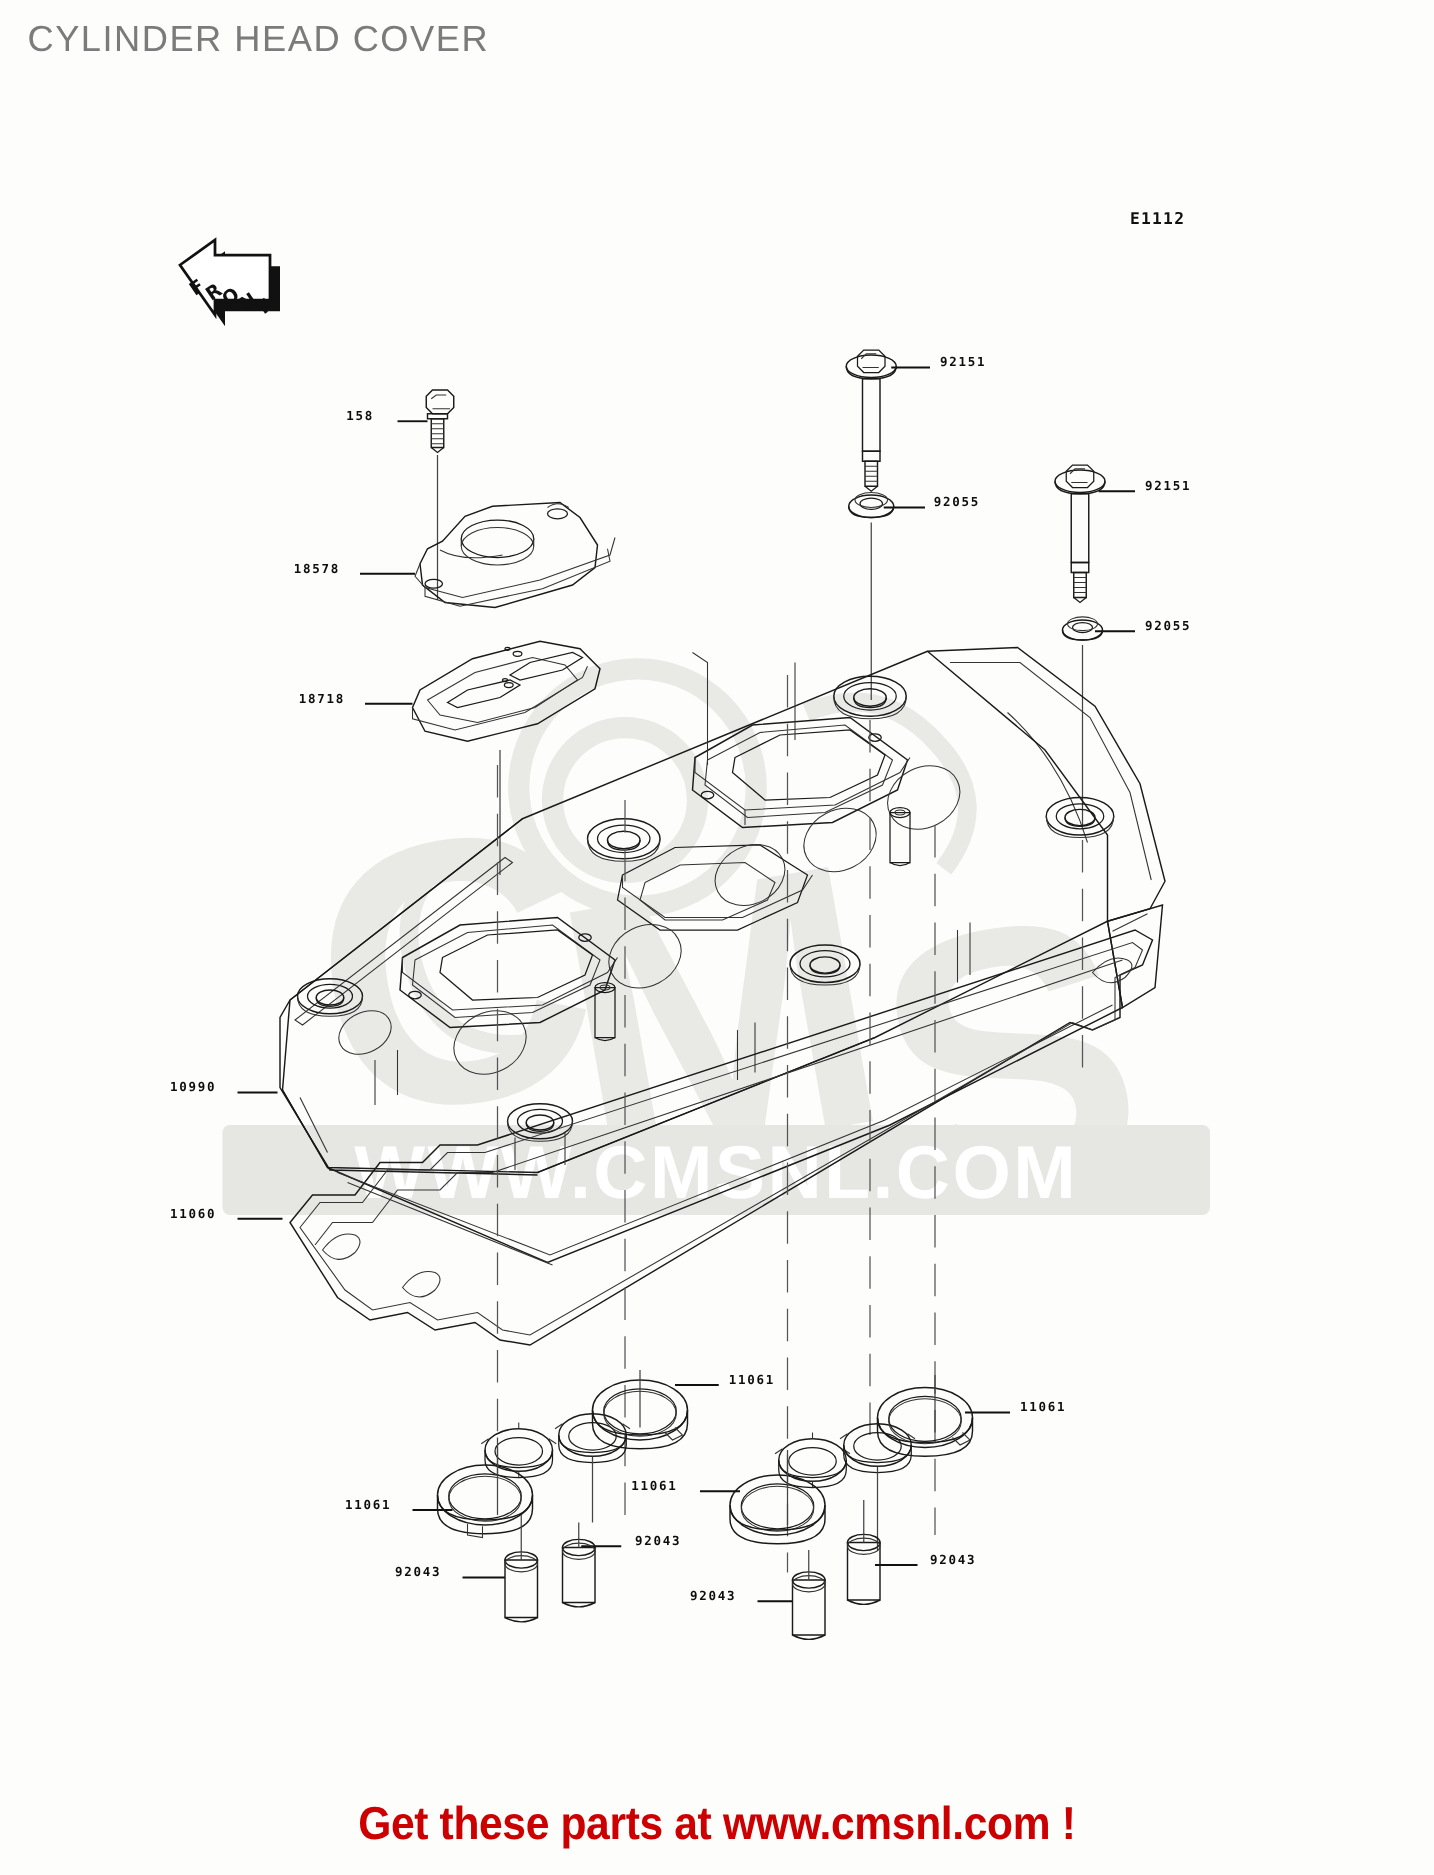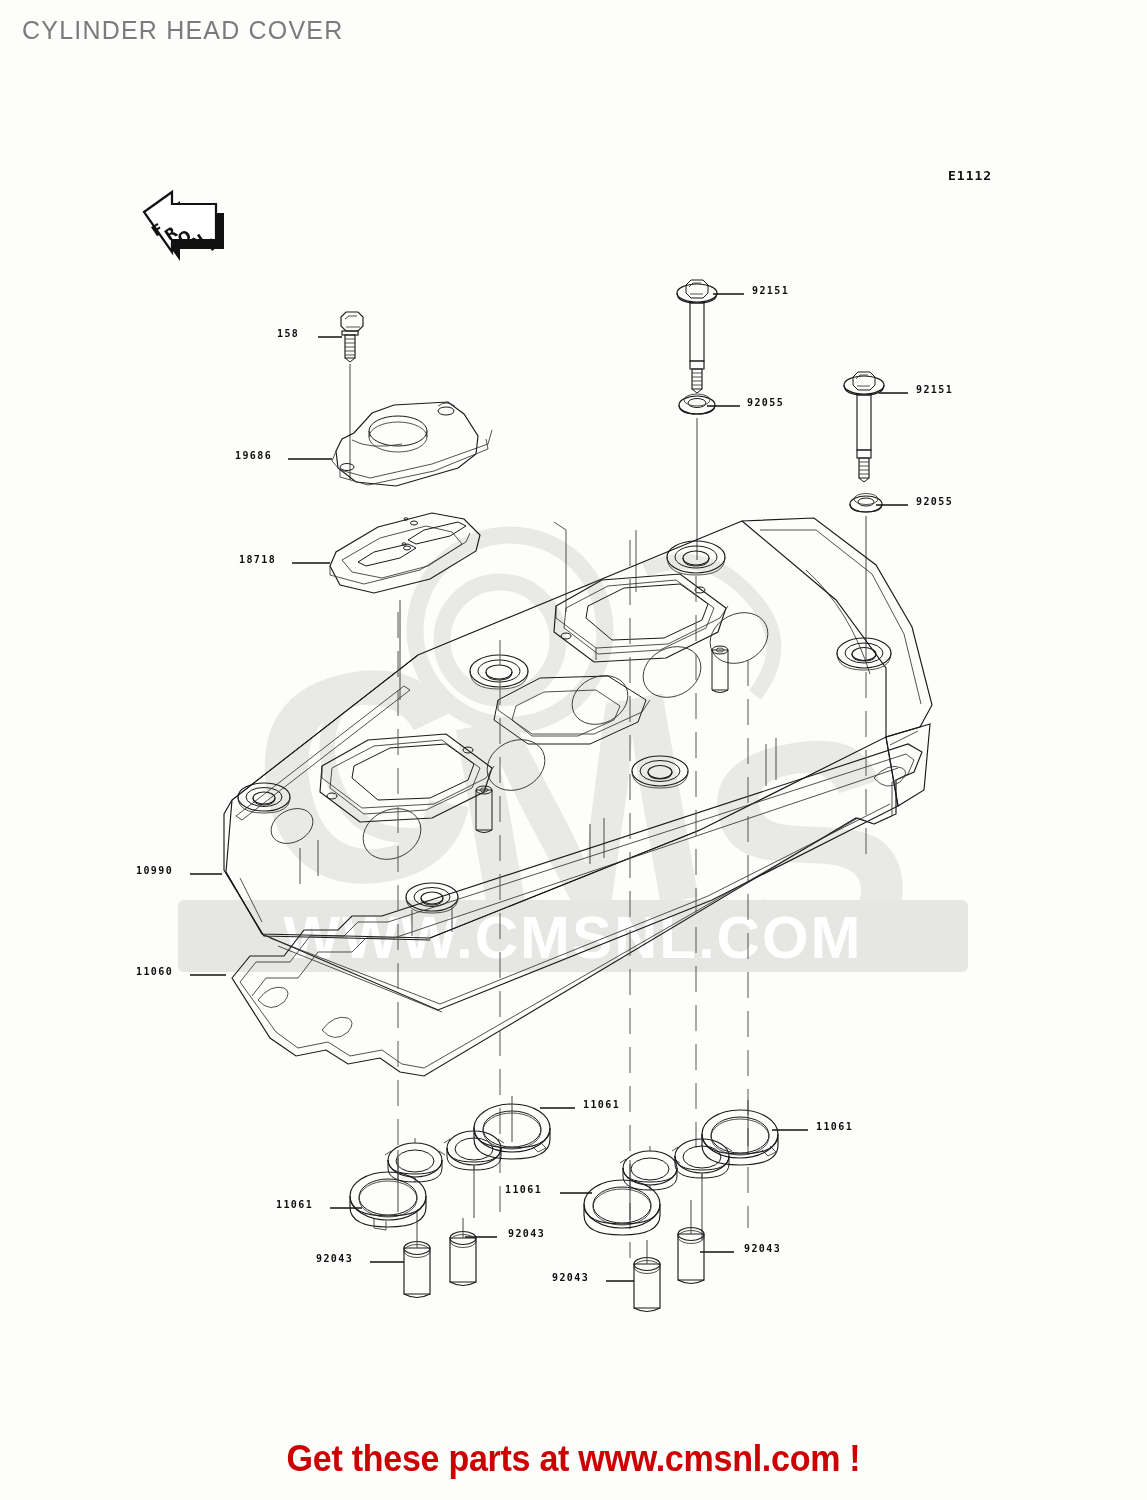--- a/index.html
+++ b/index.html
@@ -7,26 +7,26 @@
     width:1147px;height:1500px;
     background:#fdfdfb;
     font-family:"Liberation Sans", sans-serif;
     overflow:hidden;
     position:relative;
   }
   #page{position:absolute;inset:0;}
 
   .title{
     position:absolute;left:22px;top:16px;
-    font-size:25px;letter-spacing:1.2px;
+    font-size:29px;letter-spacing:1.2px;
     color:#7b7b7b;font-weight:400;
     white-space:nowrap;
   }
   .diagcode{
-    position:absolute;left:948px;top:168px;
+    position:absolute;left:904px;top:168px;
     font-size:13px;font-weight:bold;letter-spacing:1px;
     color:#111;font-family:"DejaVu Sans Mono", monospace;
   }
   .footer{
     position:absolute;left:0;right:0;top:1438px;
     text-align:center;
     color:#cc0000;
     font-size:37px;
     font-weight:bold;
     font-family:"Liberation Sans Narrow","Liberation Sans",sans-serif;
@@ -479,21 +479,21 @@
       <path class="ln" d="M678 1234 h26 v46 h-26 z"></path>
       <ellipse class="ln" cx="691" cy="1234" rx="13" ry="6.5"></ellipse>
       <ellipse class="thin" cx="691" cy="1237" rx="13" ry="6.5"></ellipse>
       <path class="ln" d="M678 1280 q13 7 26 0"></path>
       <line class="cline" x1="691" y1="1200" x2="691" y2="1234"></line>
     </g>
 
   </svg>
 
   <div class="lbl" style="left:277px;top:329px">158</div>
-  <div class="lbl" style="left:235px;top:451px">19686</div>
+  <div class="lbl" style="left:235px;top:451px">18578</div>
   <div class="lbl" style="left:239px;top:555px">18718</div>
   <div class="lbl" style="left:752px;top:286px">92151</div>
   <div class="lbl" style="left:747px;top:398px">92055</div>
   <div class="lbl" style="left:916px;top:385px">92151</div>
   <div class="lbl" style="left:916px;top:497px">92055</div>
   <div class="lbl" style="left:136px;top:866px">10990</div>
   <div class="lbl" style="left:136px;top:967px">11060</div>
   <div class="lbl" style="left:583px;top:1100px">11061</div>
   <div class="lbl" style="left:816px;top:1122px">11061</div>
   <div class="lbl" style="left:276px;top:1200px">11061</div>

